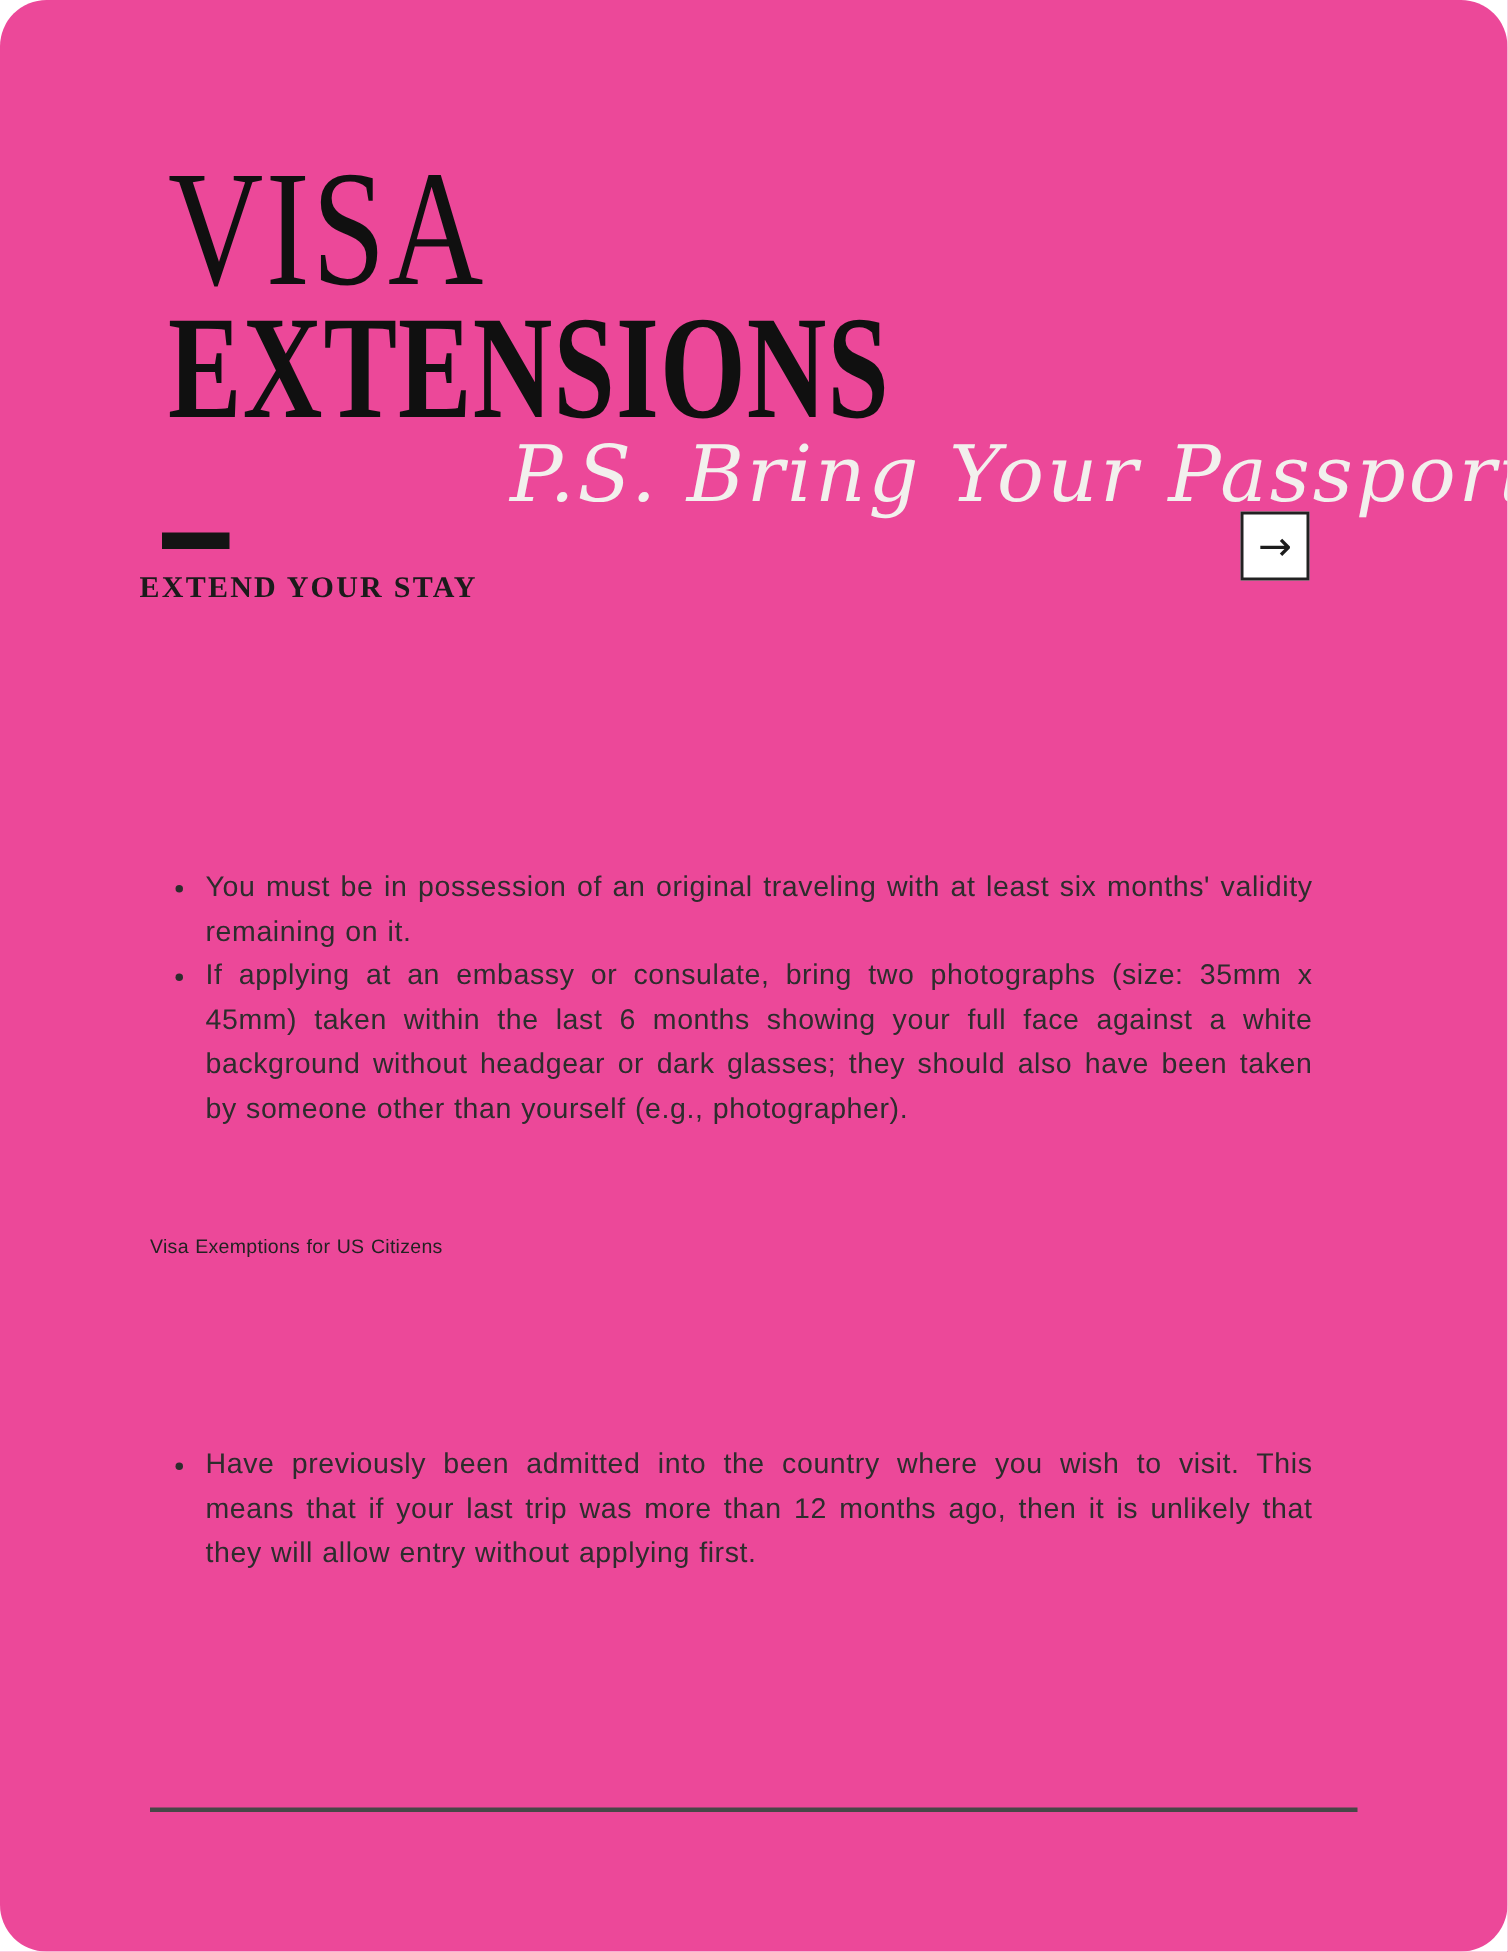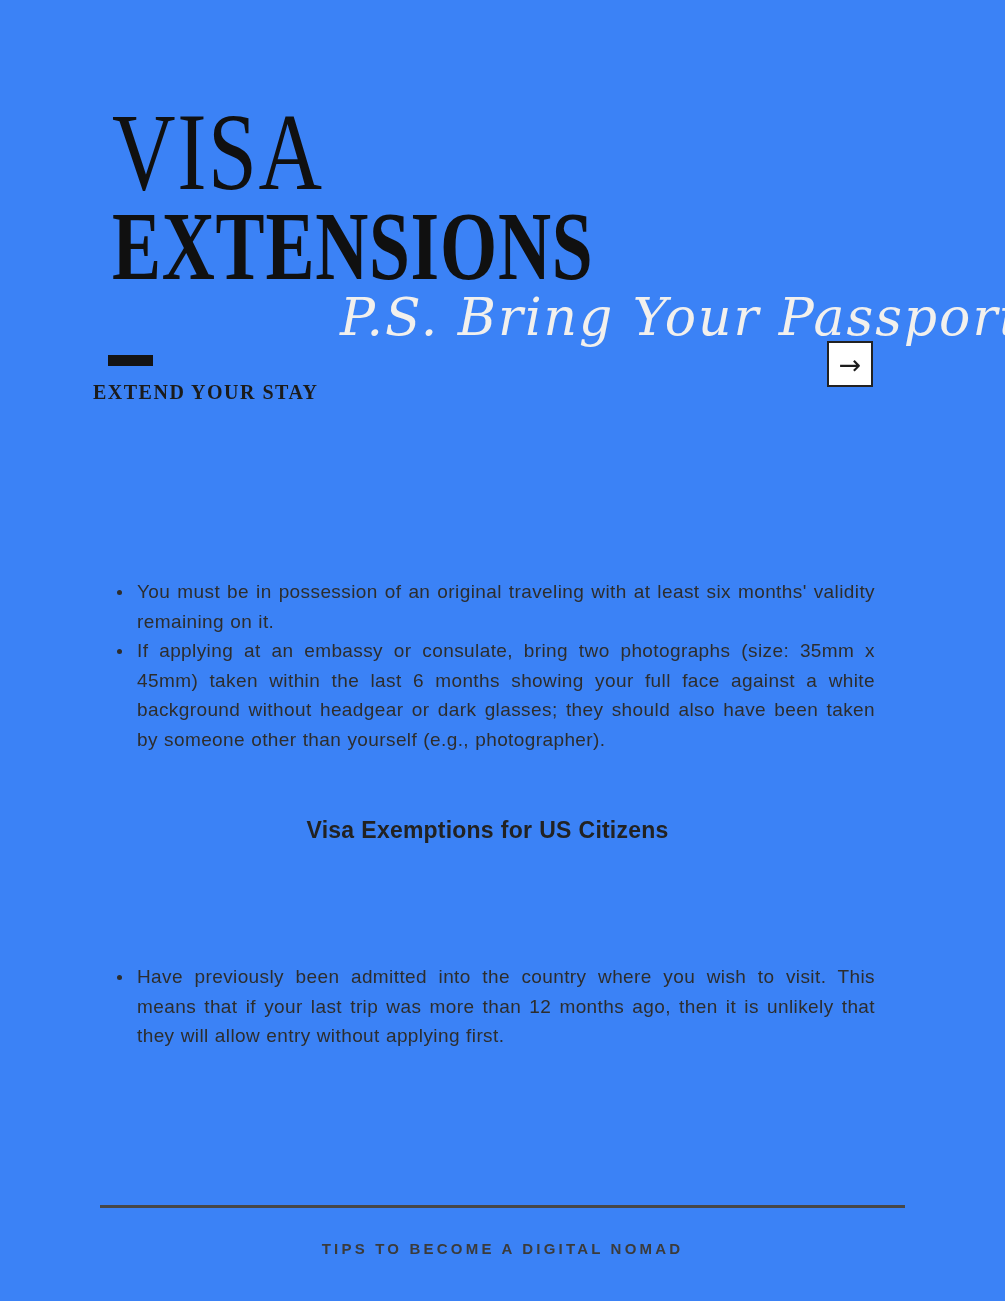--- a/index.html
+++ b/index.html
@@ -5,21 +5,22 @@
   * { box-sizing: border-box; margin: 0; padding: 0; }
   html, body { background: #ffffff; }
   body {
     width: 1005px; height: 1301px;
     position: relative;
     overflow: hidden;
     font-family: "Liberation Sans", sans-serif;
   }
   .page {
     position: absolute; inset: 0;
-    background: #3b82f6;
+    background: #ec4899;
+    border-radius: 31px;
   }
 
   
   .title-line {
     position: absolute;
     left: 112px;
     font-family: "Liberation Serif", serif;
     color: #101010;
     line-height: 1;
     white-space: nowrap;
@@ -84,26 +85,26 @@
     word-spacing: 0.5px;
     color: #2d2d2d;
     text-align: justify;
   }
   .intro   { top: 459px; }
   .list-1  { top: 577px; }
   .section { top: 816px; }
   .list-2  { top: 962px; }
 
   .section h3 {
-    font-size: 23px;
-    font-weight: 700;
+    font-size: 13px;
+    font-weight: 400;
     line-height: 29.5px;
     letter-spacing: 0.2px;
     color: #222222;
-    text-align: center;
+    text-align: left;
   }
 
   ul.bullets { list-style: none; }
   ul.bullets li {
     position: relative;
     padding-left: 37px;
     text-align: justify;
   }
   ul.bullets li::before {
     content: "";
@@ -159,15 +160,14 @@
 
   <div class="copy section">
     <h3>Visa Exemptions for US Citizens</h3>
   </div>
 
   <ul class="copy bullets list-2">
     <li>Have previously been admitted into the country where you wish to visit. This means that if your last trip was more than 12 months ago, then it is unlikely that they will allow entry without applying first.</li>
   </ul>
 
   <div class="footer-divider"></div>
-  <div class="footer-label">TIPS TO BECOME A DIGITAL NOMAD</div>
 
 </div>
 
 </body></html>

